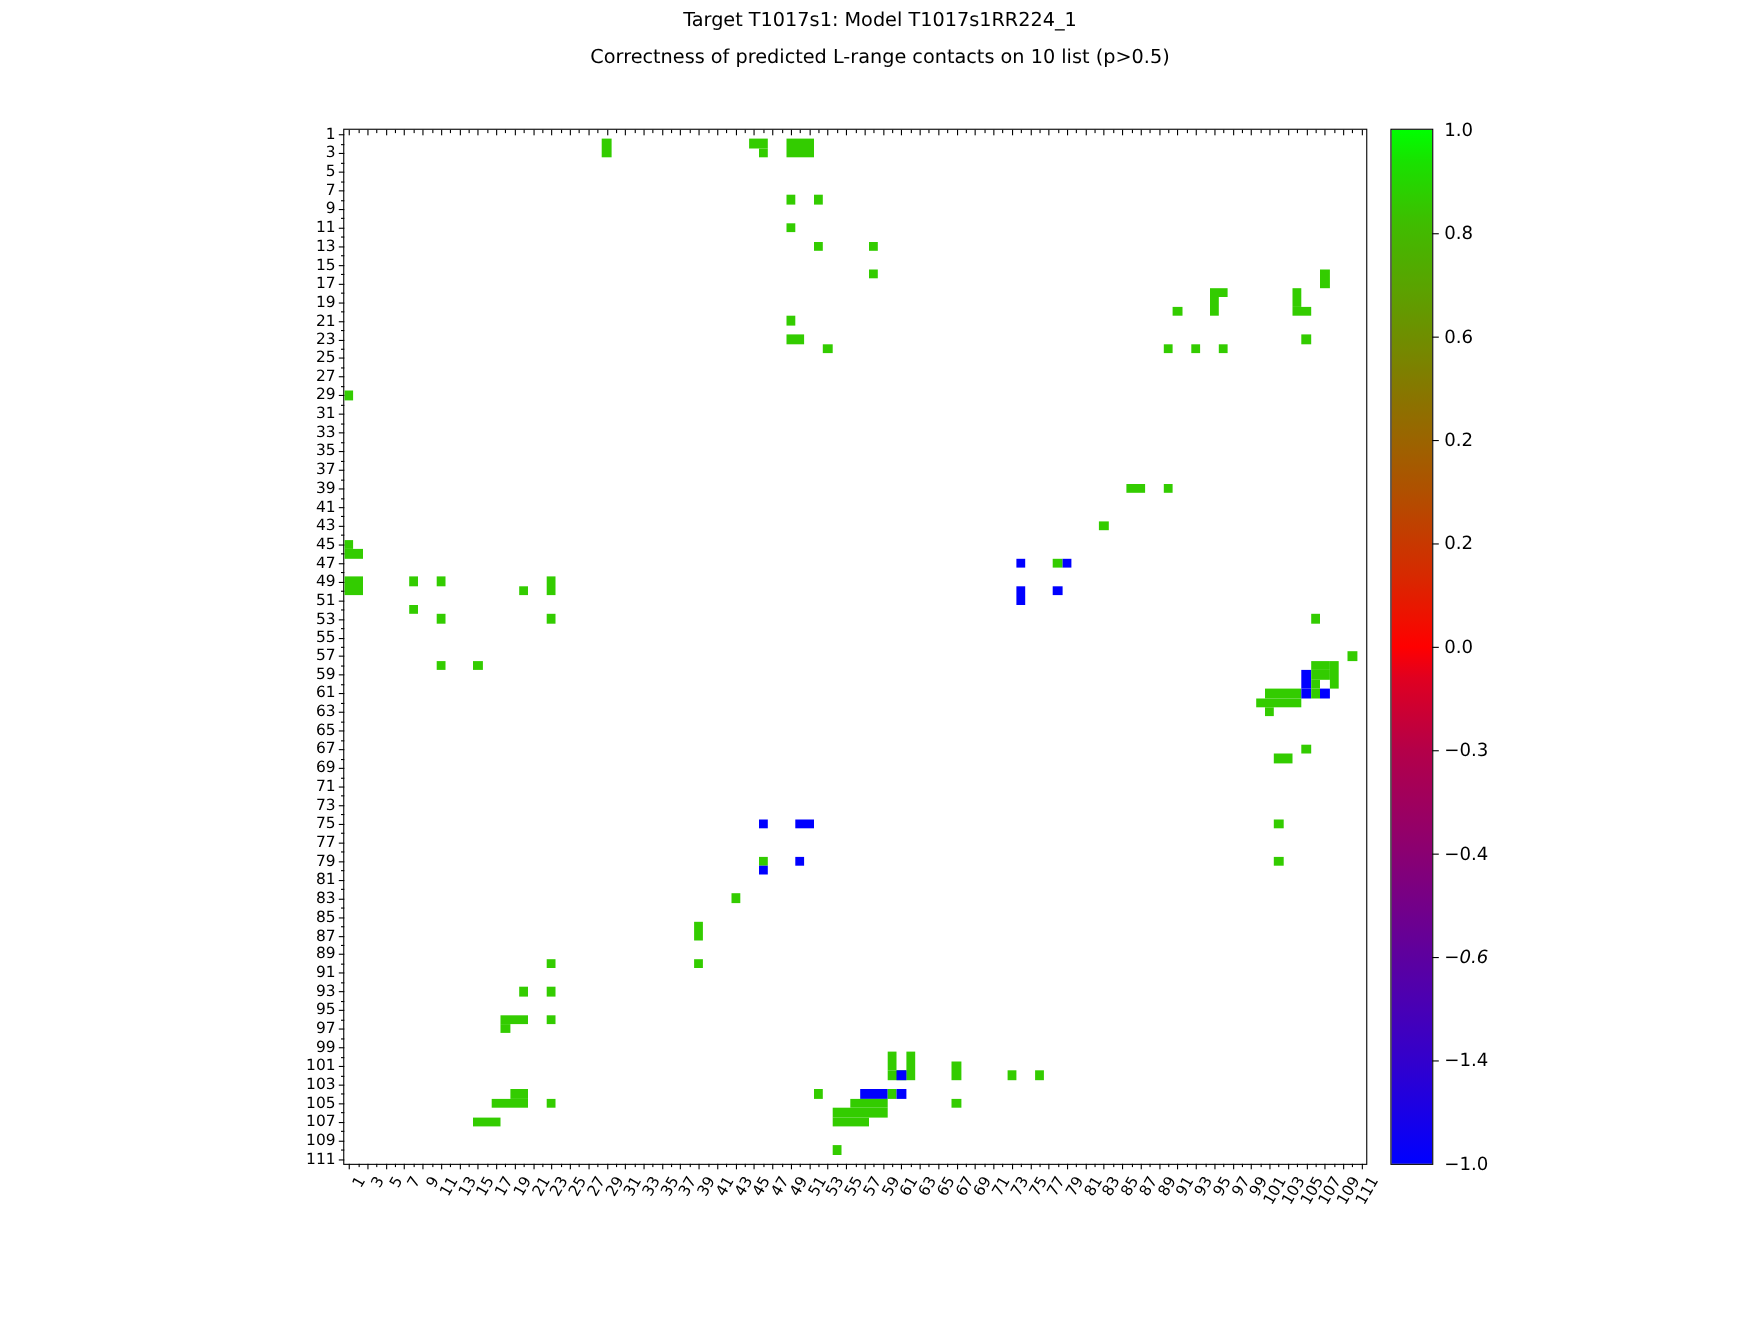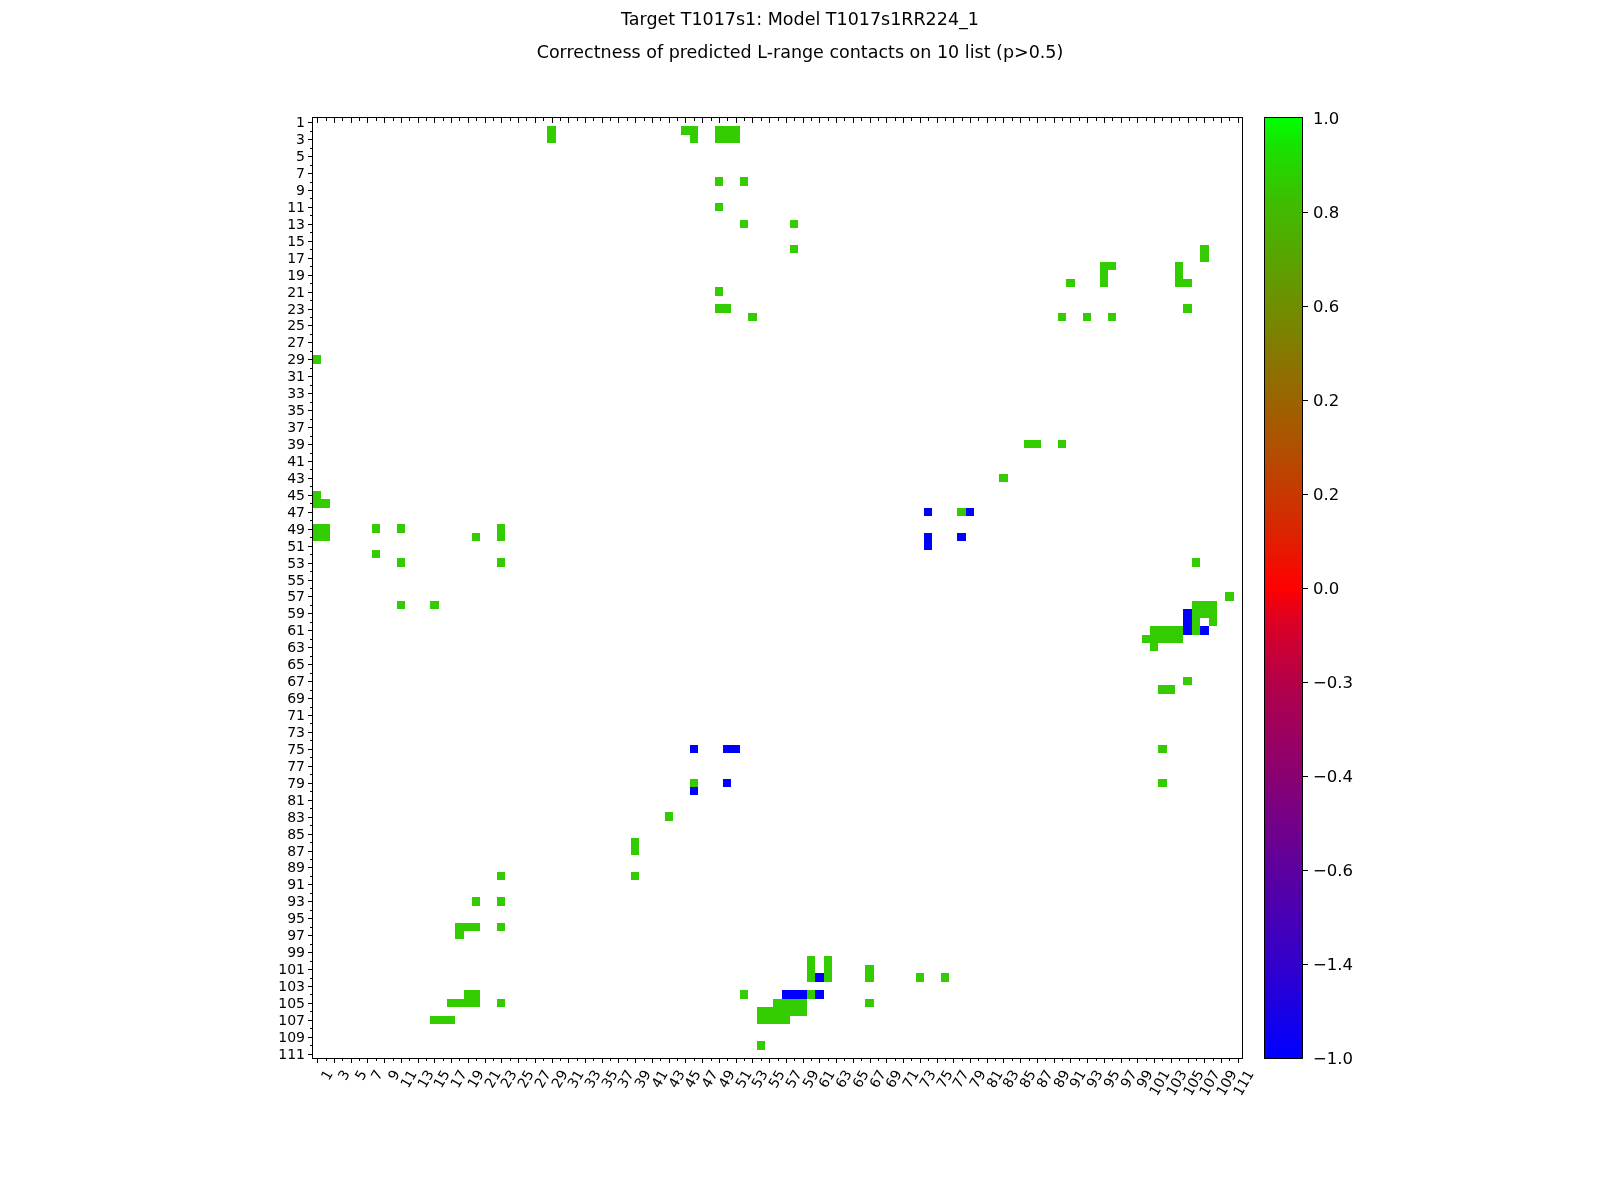--- a/index.html
+++ b/index.html
@@ -722,20 +722,20 @@
         <div class="cbar-label" style="top: 282px;">0.2</div>
         <div class="cbar-tick" style="top: 376px;"></div>
         <div class="cbar-label" style="top: 376px;">0.2</div>
         <div class="cbar-tick" style="top: 470px;"></div>
         <div class="cbar-label" style="top: 470px;">0.0</div>
         <div class="cbar-tick" style="top: 564px;"></div>
         <div class="cbar-label" style="top: 564px;">−0.3</div>
         <div class="cbar-tick" style="top: 658px;"></div>
         <div class="cbar-label" style="top: 658px;">−0.4</div>
         <div class="cbar-tick" style="top: 752px;"></div>
-        <div class="cbar-label" style="top: 752px;">−0.6</div>
+        <div class="cbar-label" style="top: 752px; font-style: italic;">−0.6</div>
         <div class="cbar-tick" style="top: 846px;"></div>
         <div class="cbar-label" style="top: 846px;">−1.4</div>
         <div class="cbar-label" style="top: 940px;">−1.0</div>
       </div>
   </div>
 
 </div>
 
 </body></html>

